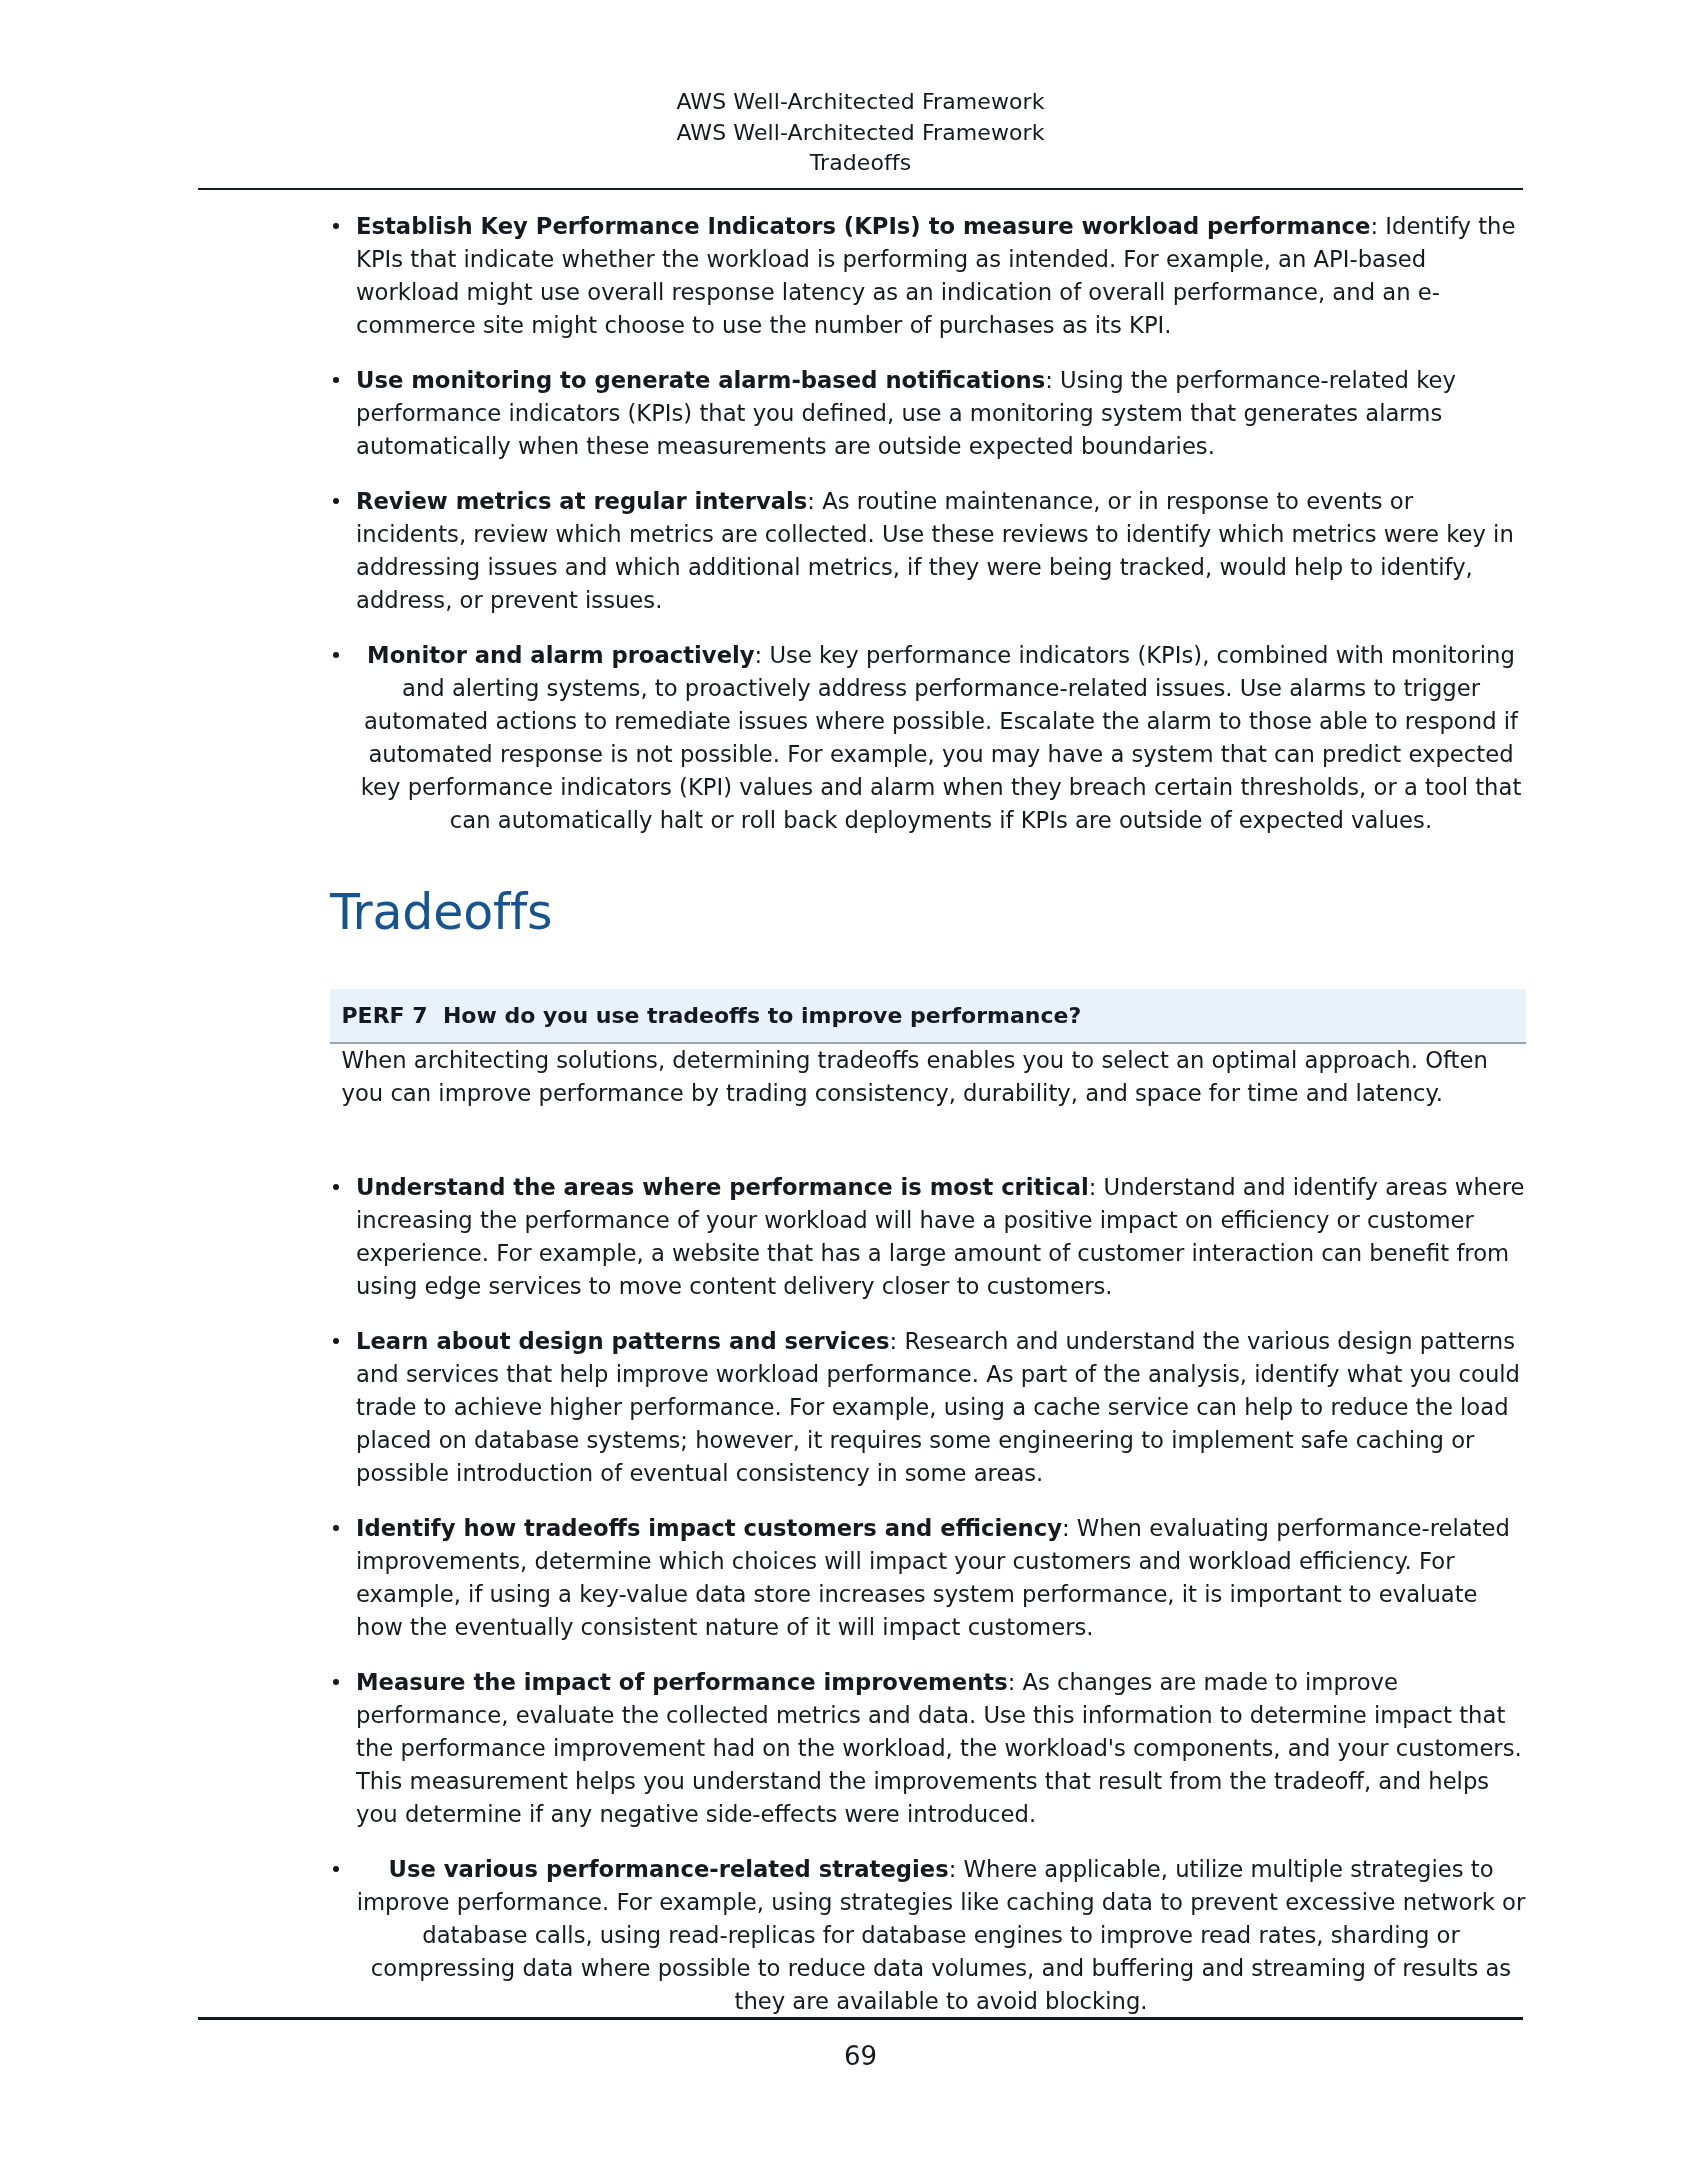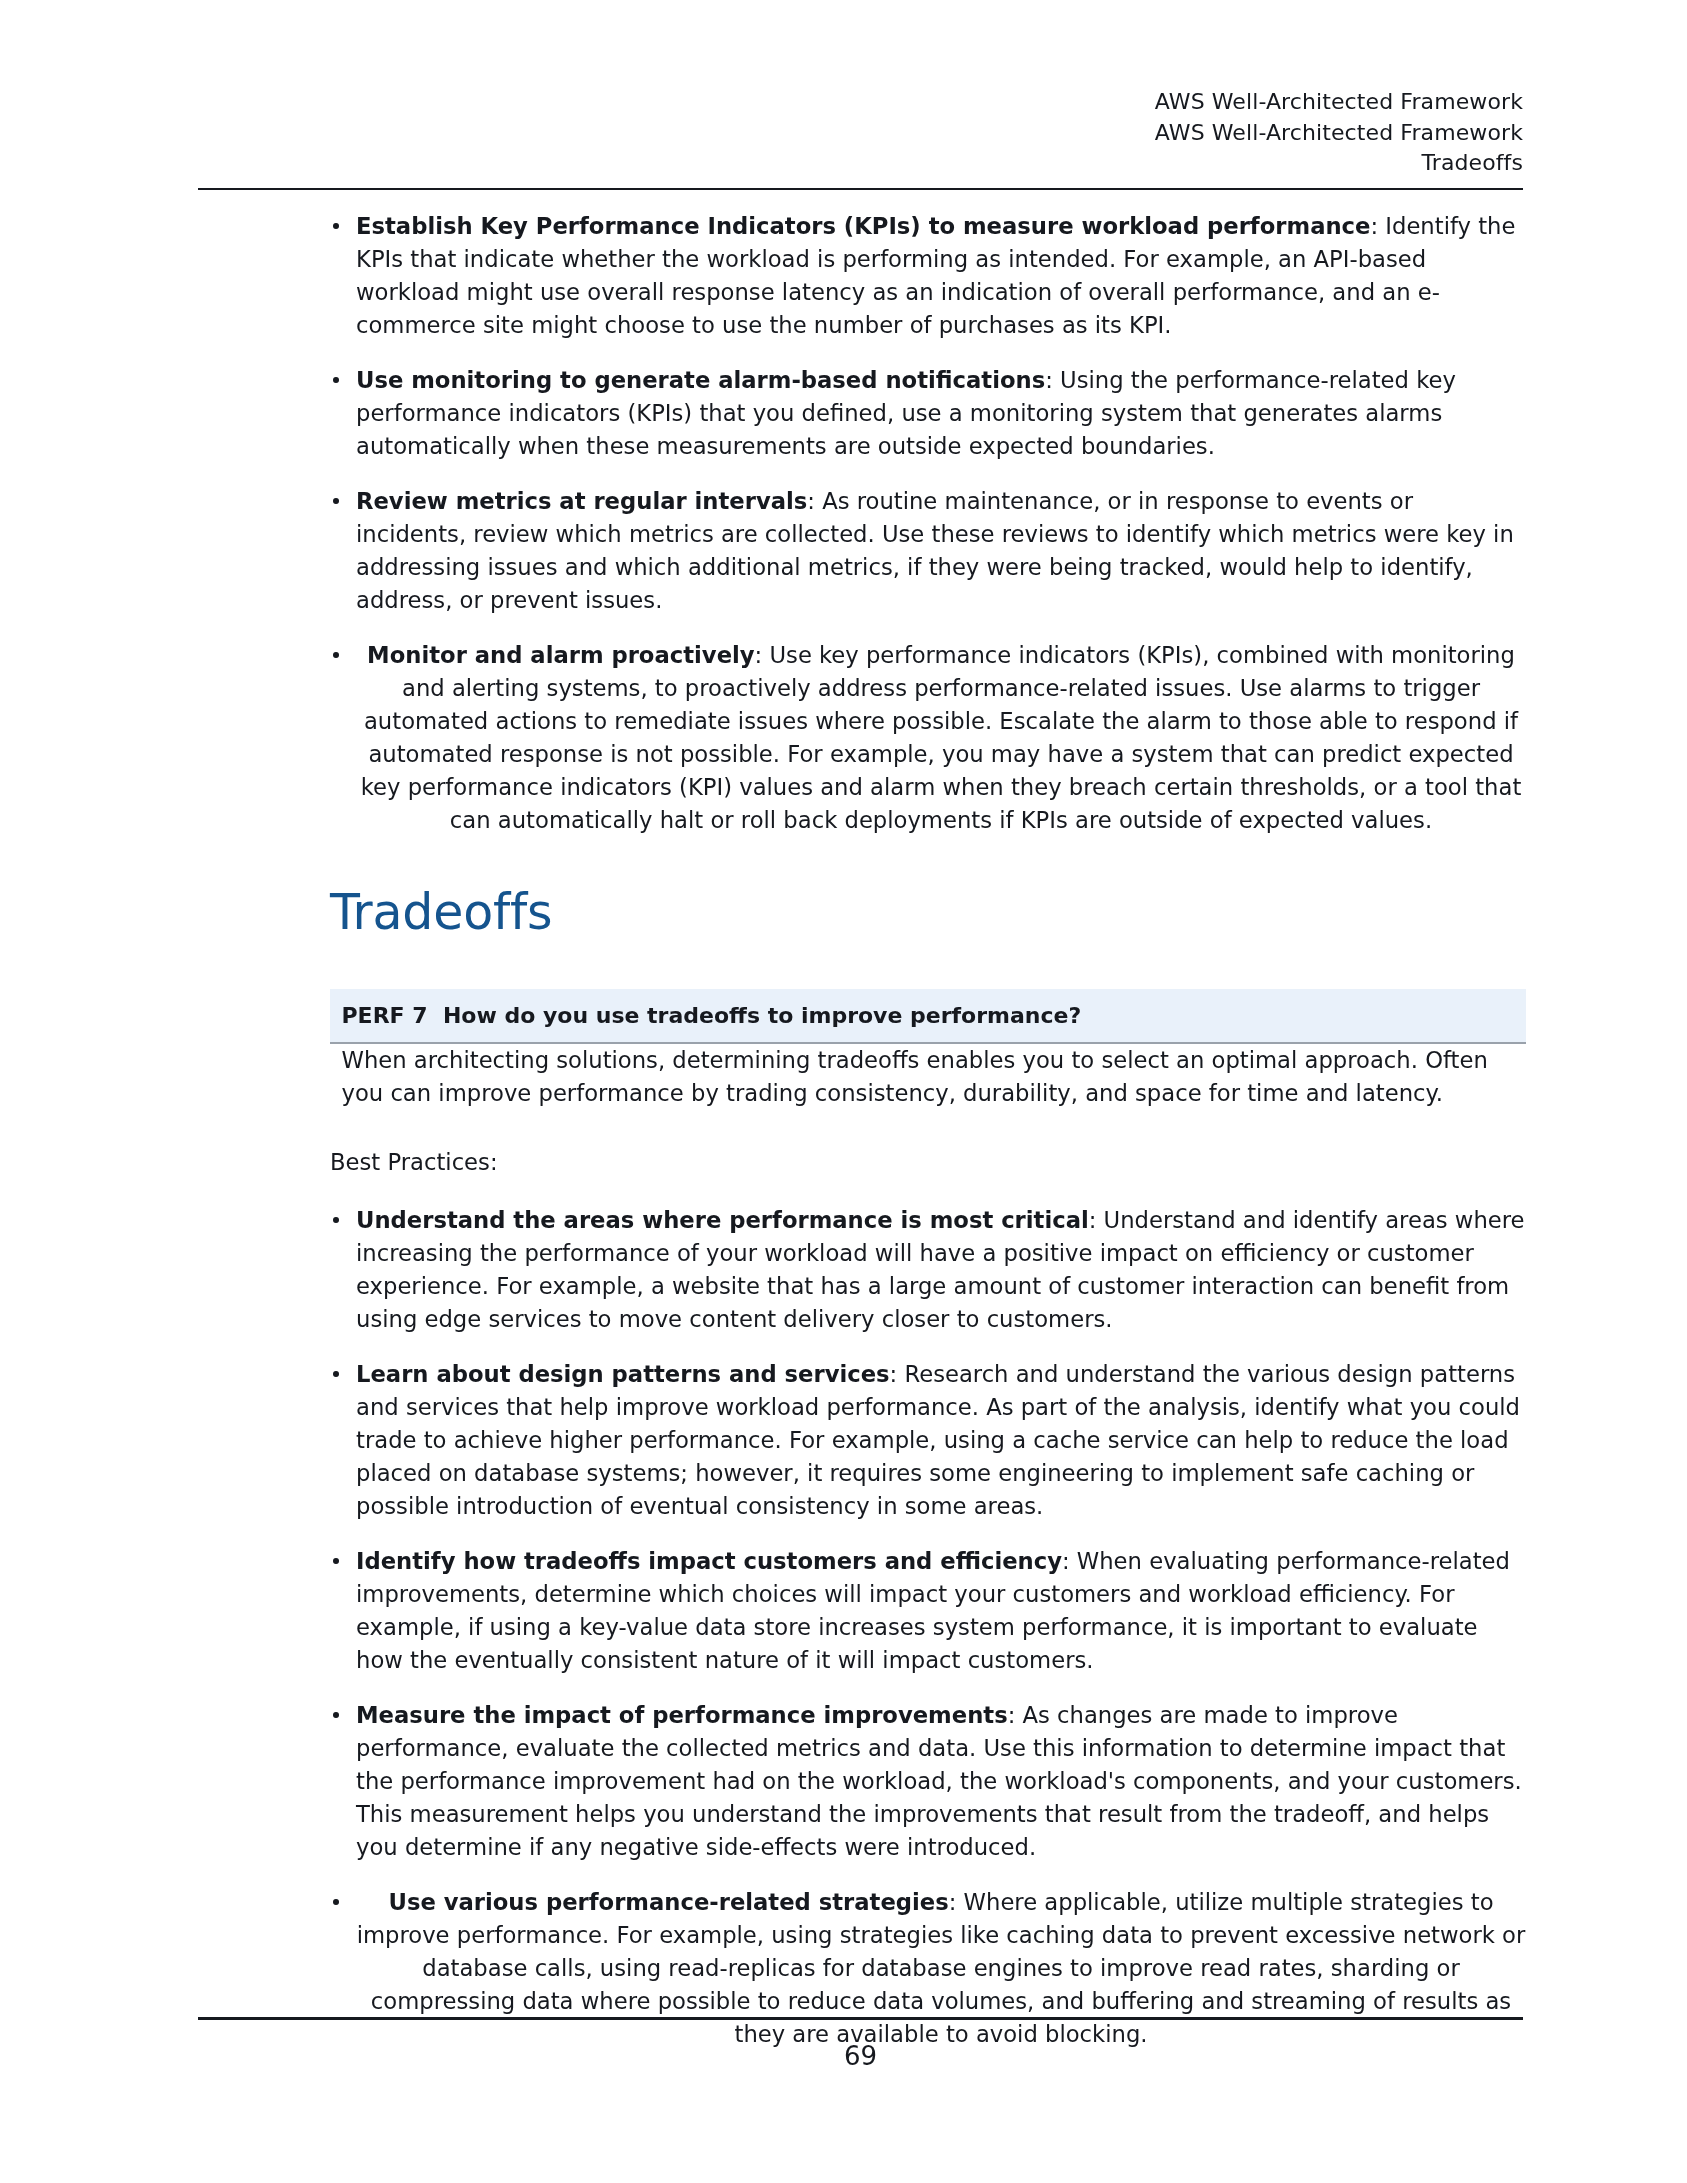--- a/index.html
+++ b/index.html
@@ -23,21 +23,21 @@
     height: 2183px;
     box-sizing: border-box;
   }
 
   
   .header {
     position: absolute;
     left: 198px;
     top: 87px;
     width: 1325px;
-    text-align: right;
+    text-align: center;
   }
   .header .hline {
     font-size: 22px;
     line-height: 30.5px;
     color: #16191f;
     letter-spacing: 0.1px;
   }
   .header-rule {
     position: absolute;
     left: 198px;
@@ -183,21 +183,20 @@
     <div class="spacer-lg"></div>
 
     <div class="qbox">
       <div class="qbox-text"><span class="qbox-id">PERF 7</span>&nbsp;&nbsp;<span>How do you use tradeoffs to improve performance?</span></div>
     </div>
 
     <div class="qbox-desc">When architecting solutions, determining tradeoffs enables you to select an optimal approach. Often you can improve performance by trading consistency, durability, and space for time and latency.</div>
 
     <div class="spacer-md"></div>
 
-    <div class="best-practices-label">Best Practices:</div>
 
     <div class="spacer-sm"></div>
 
     <ul class="bullets">
       <li>
         <span class="dot"></span><span class="bp-term">Understand the areas where performance is most critical</span><span>: Understand and identify areas where increasing the performance of your workload will have a positive impact on efficiency or customer experience. For example, a website that has a large amount of customer interaction can benefit from using edge services to move content delivery closer to customers.</span>
       </li>
       <li>
         <span class="dot"></span><span class="bp-term">Learn about design patterns and services</span><span>: Research and understand the various design patterns and services that help improve workload performance. As part of the analysis, identify what you could trade to achieve higher performance. For example, using a cache service can help to reduce the load placed on database systems; however, it requires some engineering to implement safe caching or possible introduction of eventual consistency in some areas.</span>
       </li>

